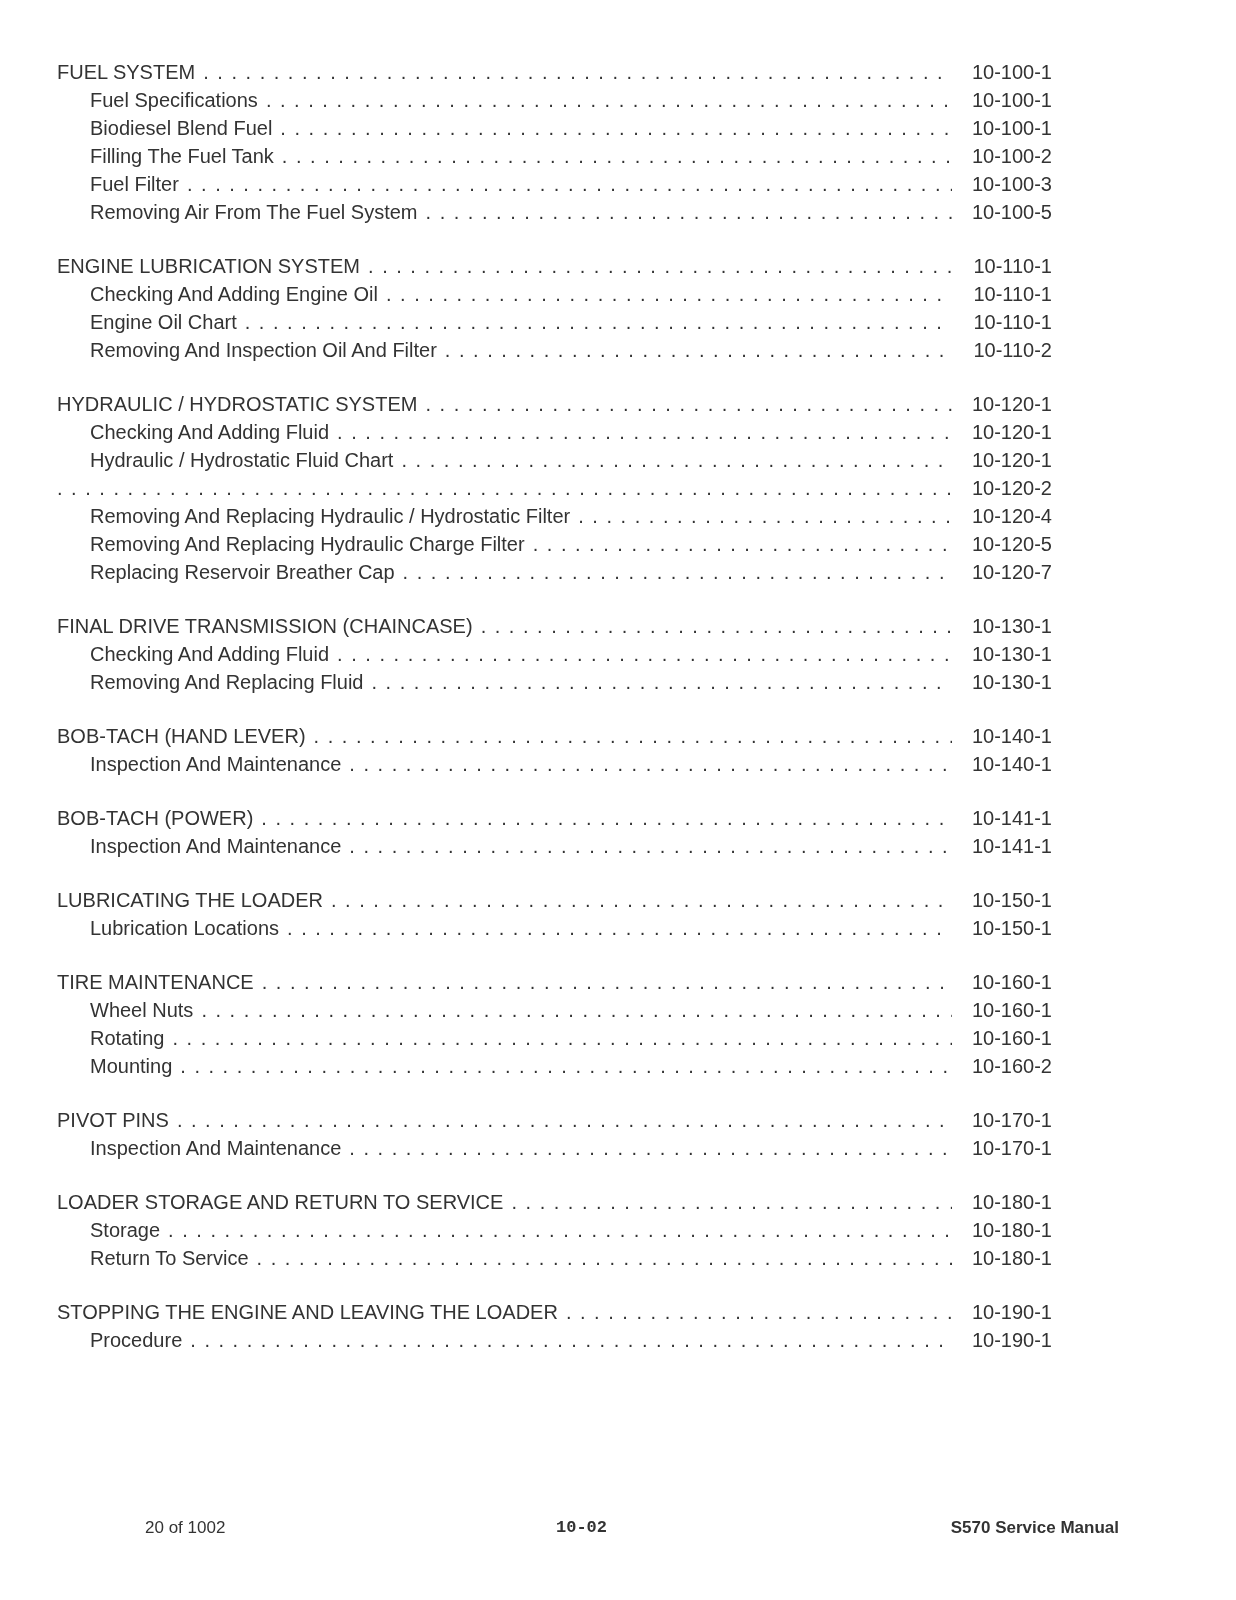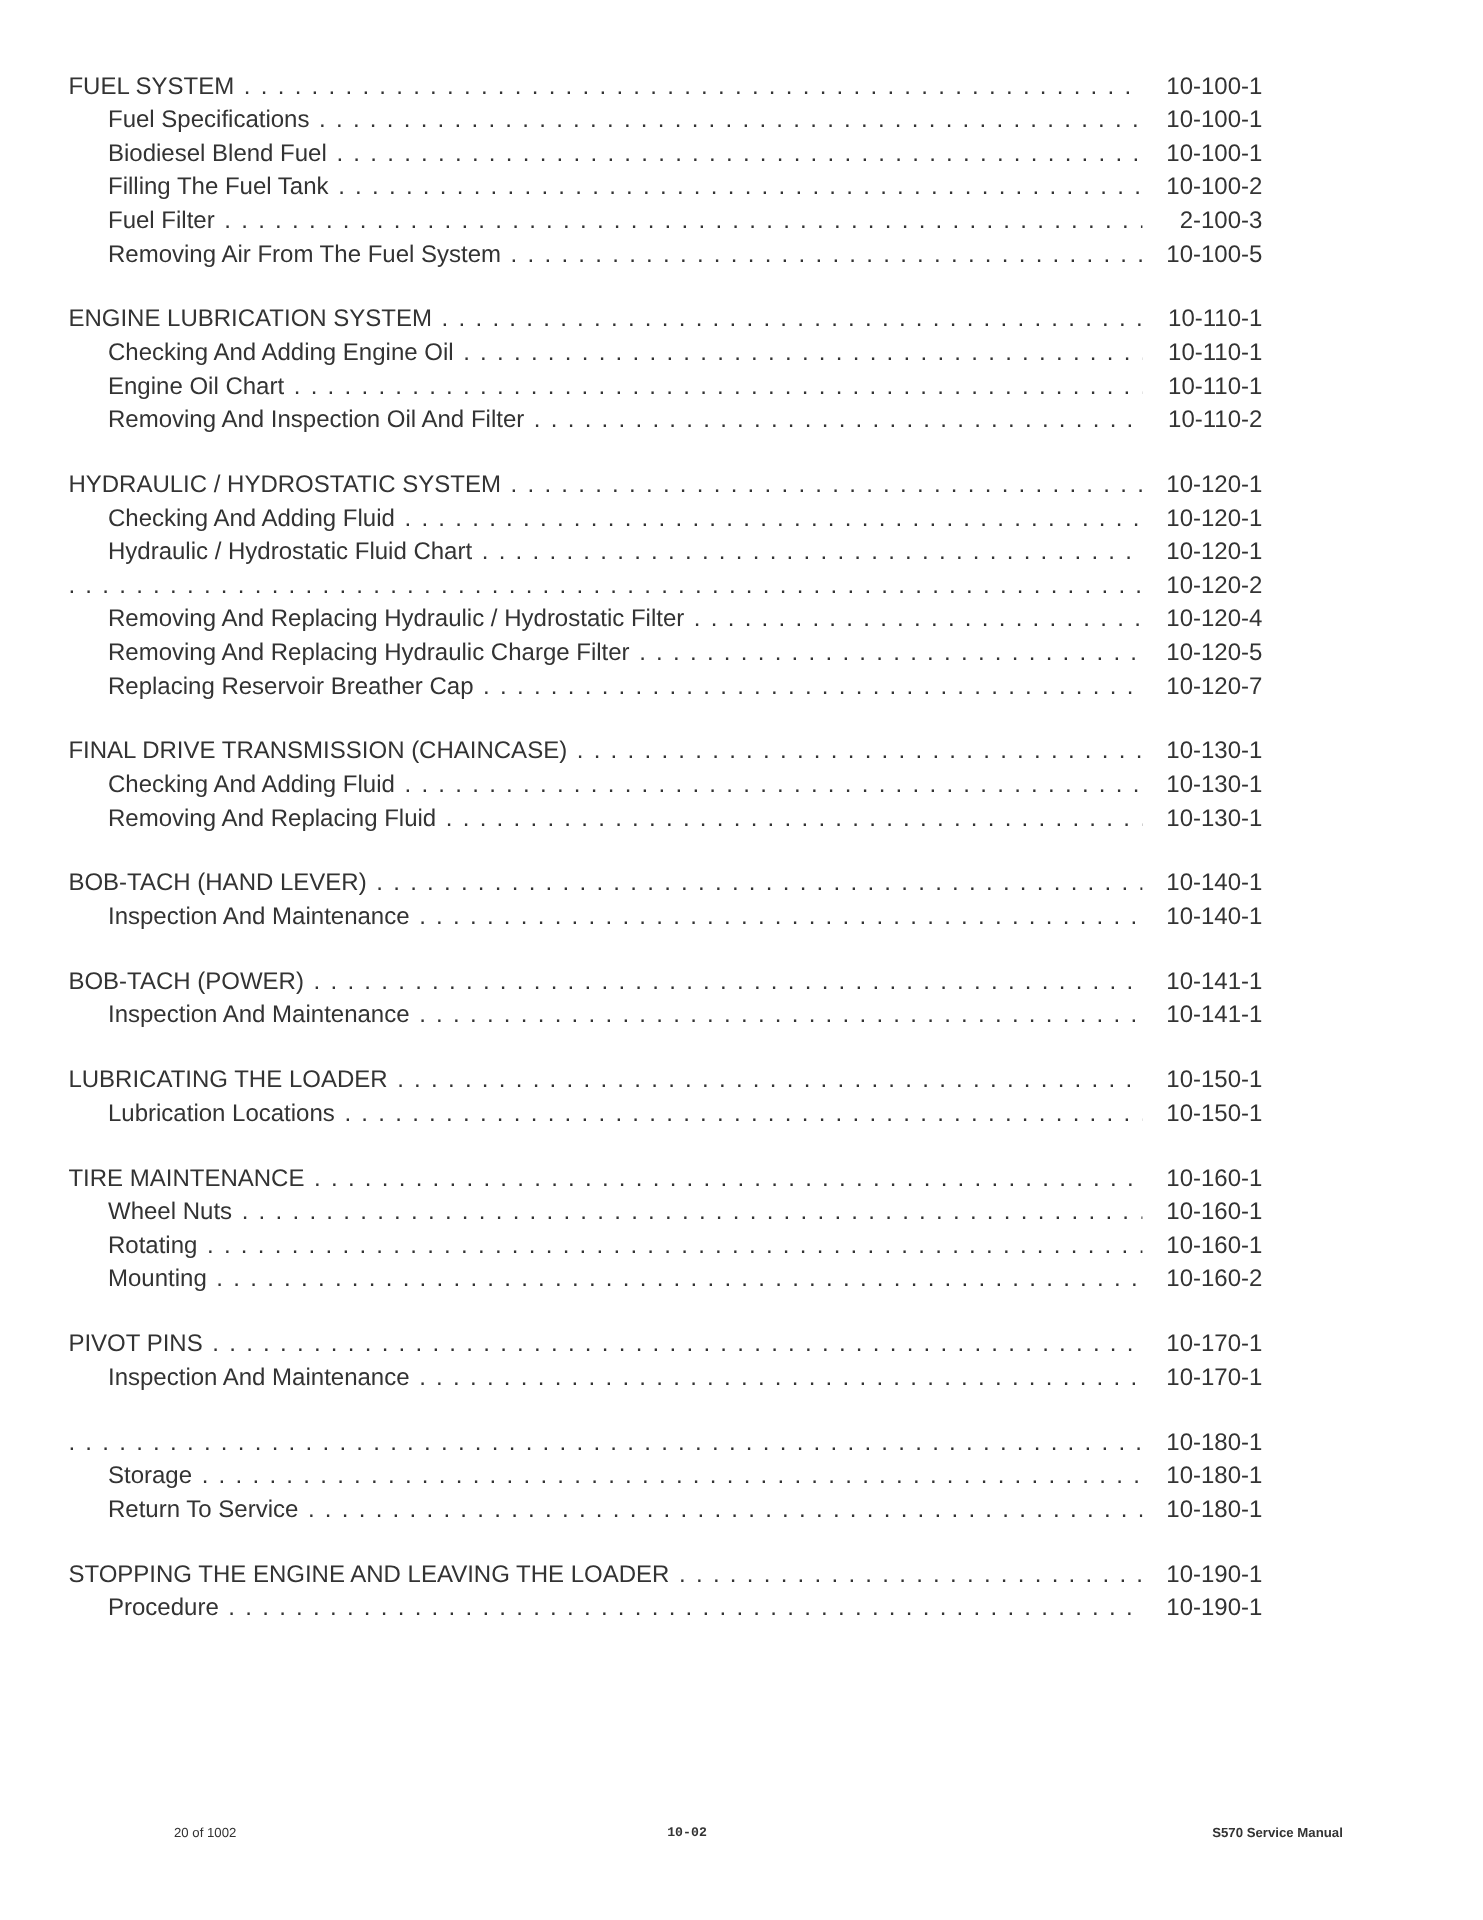--- a/index.html
+++ b/index.html
@@ -51,21 +51,21 @@
     width: 88px;
     text-align: right;
     flex: 0 0 auto;
   }
   .footer {
     position: absolute;
     left: 0;
     top: 1516px;
     width: 1236px;
     height: 30px;
-    font-size: 11px;
+    font-size: 17px;
     line-height: 24px;
   }
   .footer-left {
     position: absolute;
     left: 145px;
     font-weight: normal;
   }
   .footer-center {
     position: absolute;
     left: 556px;
@@ -99,21 +99,21 @@
         <span class="toc-page">10-100-1</span>
       </div>
       <div class="toc-row sub">
         <span class="toc-title">Filling The Fuel Tank</span>
         <span class="toc-dots">. . . . . . . . . . . . . . . . . . . . . . . . . . . . . . . . . . . . . . . . . . . . . . . . . . . . . . . . . . . . . . . . . . . . . . . . . . . . . . . . . . . . . . . . . . . . . . . . . . . . . . . . . . . . . . . . . . . . . . . . . . . . . . . . . . . . . . . . . . . . . . . . . . . . . . . . . . . . . . . . . . . . . . . . . . . . . . . . . . . . . . . . . . . . . . . . . . . . . . . . . . . . . . . . . . . . . . . . . . . . . . . . . . . . . . . . . . . . . . . . . . . . . . . . . . . . . . . . . . . . . . . . . . . . . . . . . . . . . . . . . . . . . . . . . . . . . . . . . . . . </span>
         <span class="toc-page">10-100-2</span>
       </div>
       <div class="toc-row sub">
         <span class="toc-title">Fuel Filter</span>
         <span class="toc-dots">. . . . . . . . . . . . . . . . . . . . . . . . . . . . . . . . . . . . . . . . . . . . . . . . . . . . . . . . . . . . . . . . . . . . . . . . . . . . . . . . . . . . . . . . . . . . . . . . . . . . . . . . . . . . . . . . . . . . . . . . . . . . . . . . . . . . . . . . . . . . . . . . . . . . . . . . . . . . . . . . . . . . . . . . . . . . . . . . . . . . . . . . . . . . . . . . . . . . . . . . . . . . . . . . . . . . . . . . . . . . . . . . . . . . . . . . . . . . . . . . . . . . . . . . . . . . . . . . . . . . . . . . . . . . . . . . . . . . . . . . . . . . . . . . . . . . . . . . . . . . </span>
-        <span class="toc-page">2-100-3</span>
+        <span class="toc-page">10-100-3</span>
       </div>
       <div class="toc-row sub">
         <span class="toc-title">Removing Air From The Fuel System</span>
         <span class="toc-dots">. . . . . . . . . . . . . . . . . . . . . . . . . . . . . . . . . . . . . . . . . . . . . . . . . . . . . . . . . . . . . . . . . . . . . . . . . . . . . . . . . . . . . . . . . . . . . . . . . . . . . . . . . . . . . . . . . . . . . . . . . . . . . . . . . . . . . . . . . . . . . . . . . . . . . . . . . . . . . . . . . . . . . . . . . . . . . . . . . . . . . . . . . . . . . . . . . . . . . . . . . . . . . . . . . . . . . . . . . . . . . . . . . . . . . . . . . . . . . . . . . . . . . . . . . . . . . . . . . . . . . . . . . . . . . . . . . . . . . . . . . . . . . . . . . . . . . . . . . . . . </span>
         <span class="toc-page">10-100-5</span>
       </div>
     </section>
     <section class="toc-section">
       <div class="toc-row">
         <span class="toc-title">ENGINE LUBRICATION SYSTEM</span>
@@ -254,20 +254,21 @@
         <span class="toc-page">10-170-1</span>
       </div>
       <div class="toc-row sub">
         <span class="toc-title">Inspection And Maintenance</span>
         <span class="toc-dots">. . . . . . . . . . . . . . . . . . . . . . . . . . . . . . . . . . . . . . . . . . . . . . . . . . . . . . . . . . . . . . . . . . . . . . . . . . . . . . . . . . . . . . . . . . . . . . . . . . . . . . . . . . . . . . . . . . . . . . . . . . . . . . . . . . . . . . . . . . . . . . . . . . . . . . . . . . . . . . . . . . . . . . . . . . . . . . . . . . . . . . . . . . . . . . . . . . . . . . . . . . . . . . . . . . . . . . . . . . . . . . . . . . . . . . . . . . . . . . . . . . . . . . . . . . . . . . . . . . . . . . . . . . . . . . . . . . . . . . . . . . . . . . . . . . . . . . . . . . . . </span>
         <span class="toc-page">10-170-1</span>
       </div>
     </section>
     <section class="toc-section">
       <div class="toc-row">
+        <span class="toc-title">LOADER STORAGE AND RETURN TO SERVICE</span>
         <span class="toc-dots">. . . . . . . . . . . . . . . . . . . . . . . . . . . . . . . . . . . . . . . . . . . . . . . . . . . . . . . . . . . . . . . . . . . . . . . . . . . . . . . . . . . . . . . . . . . . . . . . . . . . . . . . . . . . . . . . . . . . . . . . . . . . . . . . . . . . . . . . . . . . . . . . . . . . . . . . . . . . . . . . . . . . . . . . . . . . . . . . . . . . . . . . . . . . . . . . . . . . . . . . . . . . . . . . . . . . . . . . . . . . . . . . . . . . . . . . . . . . . . . . . . . . . . . . . . . . . . . . . . . . . . . . . . . . . . . . . . . . . . . . . . . . . . . . . . . . . . . . . . . . </span>
         <span class="toc-page">10-180-1</span>
       </div>
       <div class="toc-row sub">
         <span class="toc-title">Storage</span>
         <span class="toc-dots">. . . . . . . . . . . . . . . . . . . . . . . . . . . . . . . . . . . . . . . . . . . . . . . . . . . . . . . . . . . . . . . . . . . . . . . . . . . . . . . . . . . . . . . . . . . . . . . . . . . . . . . . . . . . . . . . . . . . . . . . . . . . . . . . . . . . . . . . . . . . . . . . . . . . . . . . . . . . . . . . . . . . . . . . . . . . . . . . . . . . . . . . . . . . . . . . . . . . . . . . . . . . . . . . . . . . . . . . . . . . . . . . . . . . . . . . . . . . . . . . . . . . . . . . . . . . . . . . . . . . . . . . . . . . . . . . . . . . . . . . . . . . . . . . . . . . . . . . . . . . </span>
         <span class="toc-page">10-180-1</span>
       </div>
       <div class="toc-row sub">
         <span class="toc-title">Return To Service</span>

